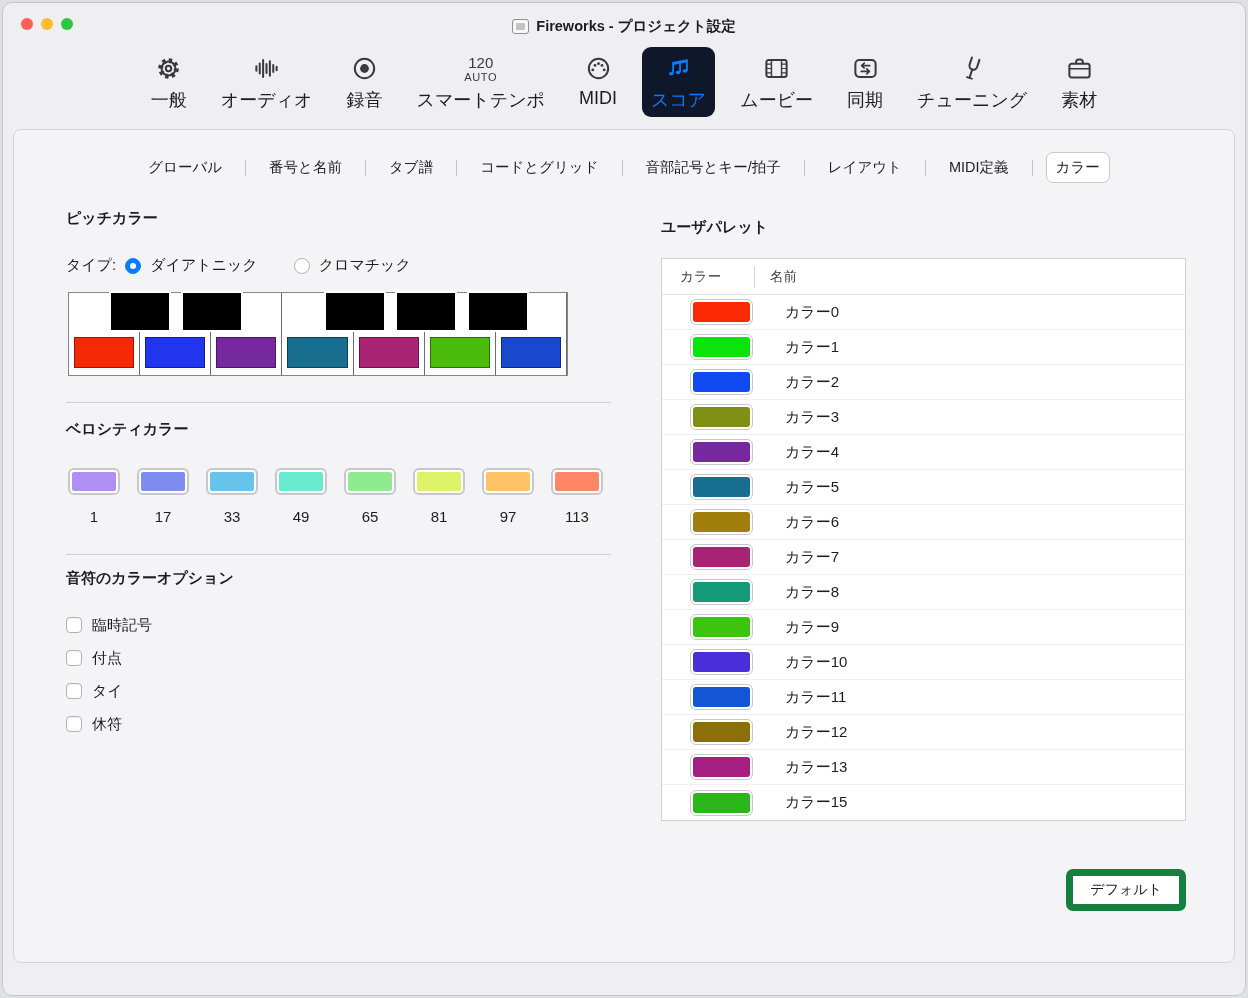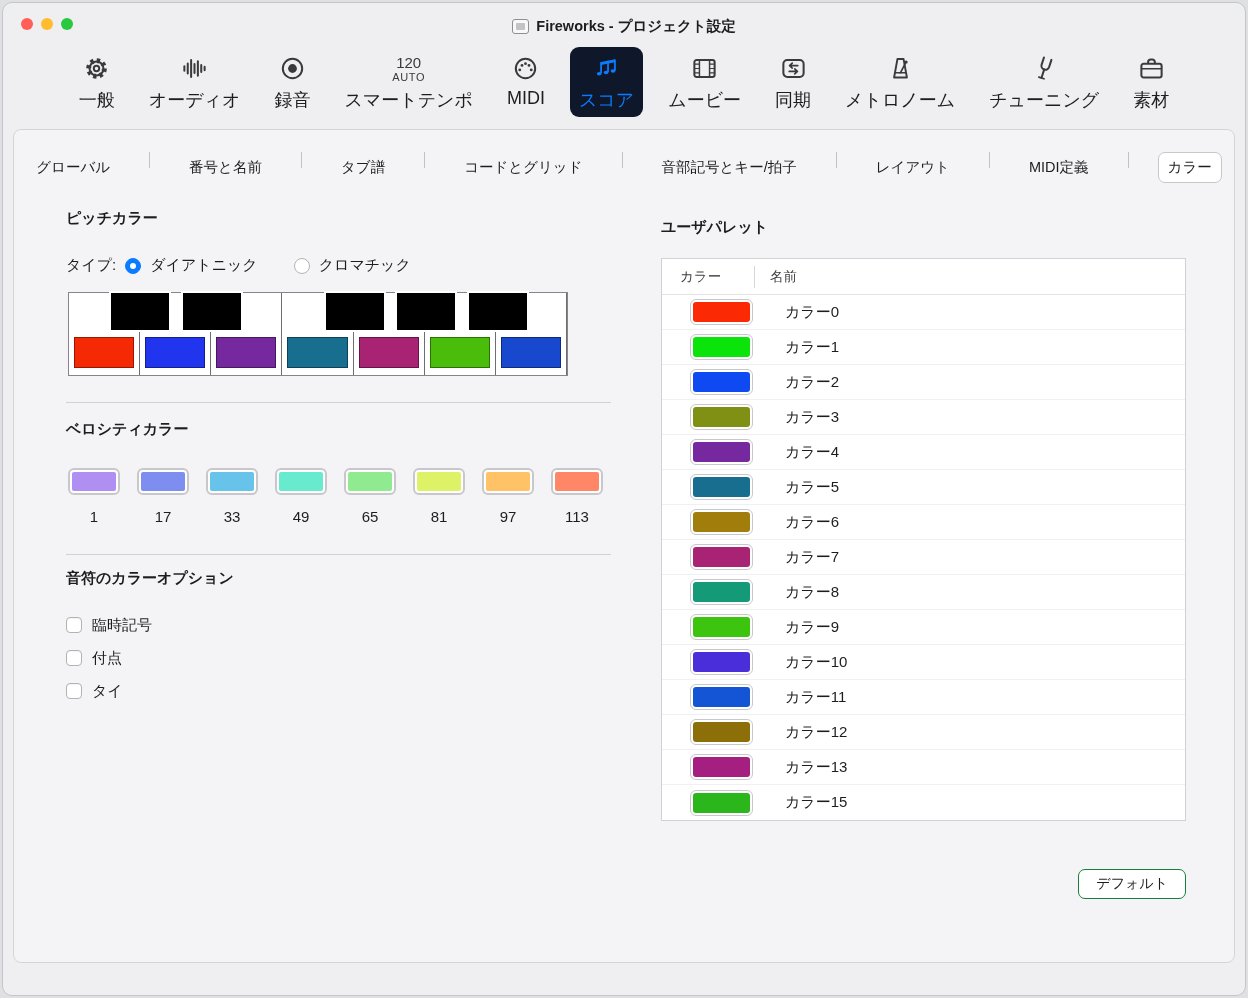--- a/index.html
+++ b/index.html
@@ -47,21 +47,21 @@
 
   
   .content {
     position:absolute; left:10px; right:10px; top:126px; bottom:32px;
     background:#f4f4f6;
     border:1px solid #d5d5d8;
     border-radius:8px;
   }
 
   
-  .tabs { position:absolute; top:22px; left:0; right:0; display:flex; justify-content:center; align-items:flex-start; gap:29px; }
+  .tabs { position:absolute; top:22px; left:0; right:0; display:flex; justify-content:center; align-items:center; gap:13px; }
   .tab { font-size:14.5px; padding:5px 9px; border:1px solid transparent; border-radius:7px; white-space:nowrap; }
   .tab.selected { background:#ffffff; border-color:#c7c7cb; }
   .tab-div { width:1px; height:16px; background:#c2c2c6; }
 
   
   .left-col { position:absolute; left:52px; top:79px; width:545px; }
   .sec-title { font-size:15px; font-weight:700; }
   .type-row { display:flex; align-items:center; gap:9px; font-size:15px; margin:28px 0 17px; }
   .type-gap { width:18px; }
   .radio { width:16px; height:16px; border-radius:50%; background:#fff; border:1px solid #b3b3b8; display:inline-flex; align-items:center; justify-content:center; flex:none; }
@@ -97,21 +97,21 @@
   .pt-vdiv { width:1px; height:22px; background:#d8d8db; margin-right:15px; }
   .pt-row { display:flex; align-items:center; height:35px; border-bottom:1px solid #f0f0f2; padding-left:28px; }
   .pt-row:last-child { border-bottom:none; }
   .pswatch { width:63px; height:26px; border:1.5px solid #c8c8cc; border-radius:6px; background:#fff; padding:2px; flex:none; }
   .pfill { display:block; width:100%; height:100%; border-radius:3px; }
   .pname { margin-left:32px; font-size:15px; }
 
   .default-btn {
     display:block; margin:48px 0 0 auto;
     padding:5px 17px; font-size:14px;
-    background:#fff; border:1px solid #15803d; border-radius:7px;
+    background:#fff; border:7px solid #15803d; border-radius:7px;
     color:#1d1d1f; font-family:inherit;
   }
 </style>
 </head>
 <body>
 
 <div class="window">
 
   <div class="titlebar">
     <div class="traffic">
@@ -207,31 +207,20 @@
       <span class="tb-icon">
         <svg viewBox="0 0 24 24" width="27" height="27">
           <rect x="3" y="4.5" width="18" height="15" rx="3.5" fill="none" stroke="currentColor" stroke-width="1.8"></rect>
           <path d="M15.8 9.4H8.6 M10.9 7.2 L8.5 9.4 L10.9 11.6" fill="none" stroke="currentColor" stroke-width="1.5" stroke-linecap="round" stroke-linejoin="round"></path>
           <path d="M8.2 14.6h7.2 M13.1 12.4 L15.5 14.6 L13.1 16.8" fill="none" stroke="currentColor" stroke-width="1.5" stroke-linecap="round" stroke-linejoin="round"></path>
         </svg>
       </span>
       <span class="tb-label">同期</span>
     </div>
 
-    <div class="tb-item">
-      <span class="tb-icon">
-        <svg viewBox="0 0 24 24" width="27" height="27">
-          <path d="M9.3 3.5h5.4l3 16.5H6.3Z" fill="none" stroke="currentColor" stroke-width="1.7" stroke-linejoin="round"></path>
-          <path d="M11.9 15.8 L17 6.2" stroke="currentColor" stroke-width="1.5" fill="none" stroke-linecap="round"></path>
-          <circle cx="17" cy="6.2" r="1.4" fill="currentColor"></circle>
-          <path d="M7.2 15.8h9.6" stroke="currentColor" stroke-width="1.3" fill="none"></path>
-        </svg>
-      </span>
-      <span class="tb-label">メトロノーム</span>
-    </div>
 
     <div class="tb-item">
       <span class="tb-icon">
         <svg viewBox="0 0 24 24" width="27" height="27">
           <g transform="rotate(18 12 12)">
             <path d="M8.5 2.8v6.7a3.5 3.5 0 0 0 7 0V2.8" fill="none" stroke="currentColor" stroke-width="1.8" stroke-linecap="round"></path>
             <path d="M12 13v7.6" stroke="currentColor" stroke-width="1.8" fill="none" stroke-linecap="round"></path>
             <path d="M9.6 20.8h4.8" stroke="currentColor" stroke-width="1.6" fill="none" stroke-linecap="round"></path>
           </g>
         </svg>
@@ -379,20 +368,24 @@
           <span>臨時記号</span>
         </div>
         <div class="cb-row">
           <span class="cb"></span>
           <span>付点</span>
         </div>
         <div class="cb-row">
           <span class="cb"></span>
           <span>タイ</span>
         </div>
+        <div class="cb-row">
+          <span class="cb"></span>
+          <span>休符</span>
+        </div>
       </div>
 
     </div>
 
     <div class="right-col">
 
       <div class="sec-title">ユーザパレット</div>
 
       <div class="palette-table">
         <div class="pt-header">

